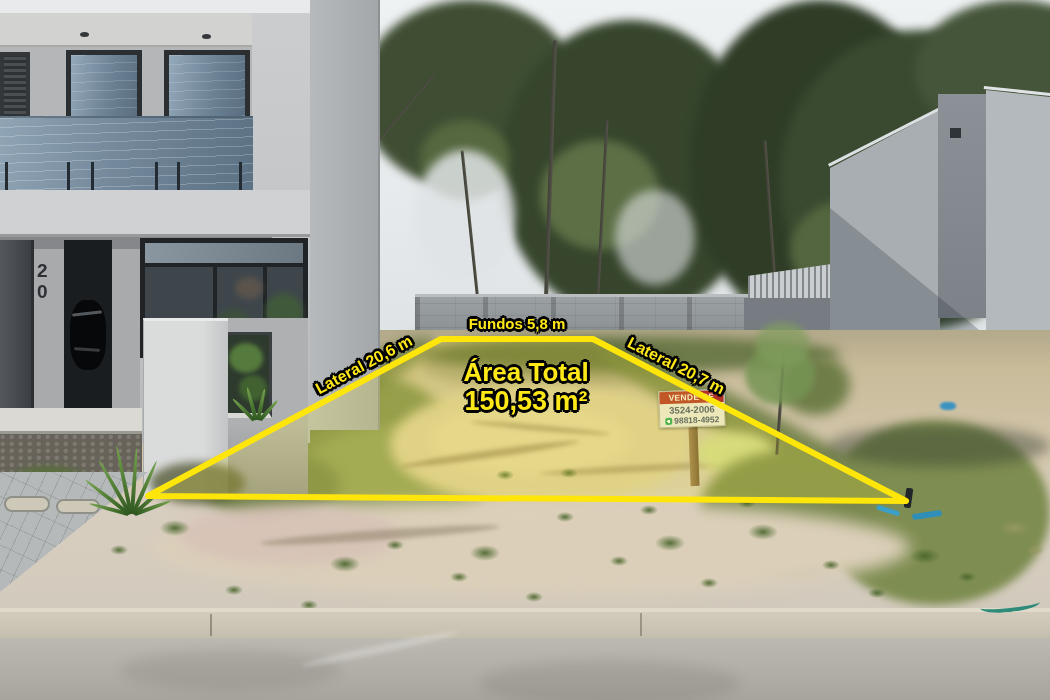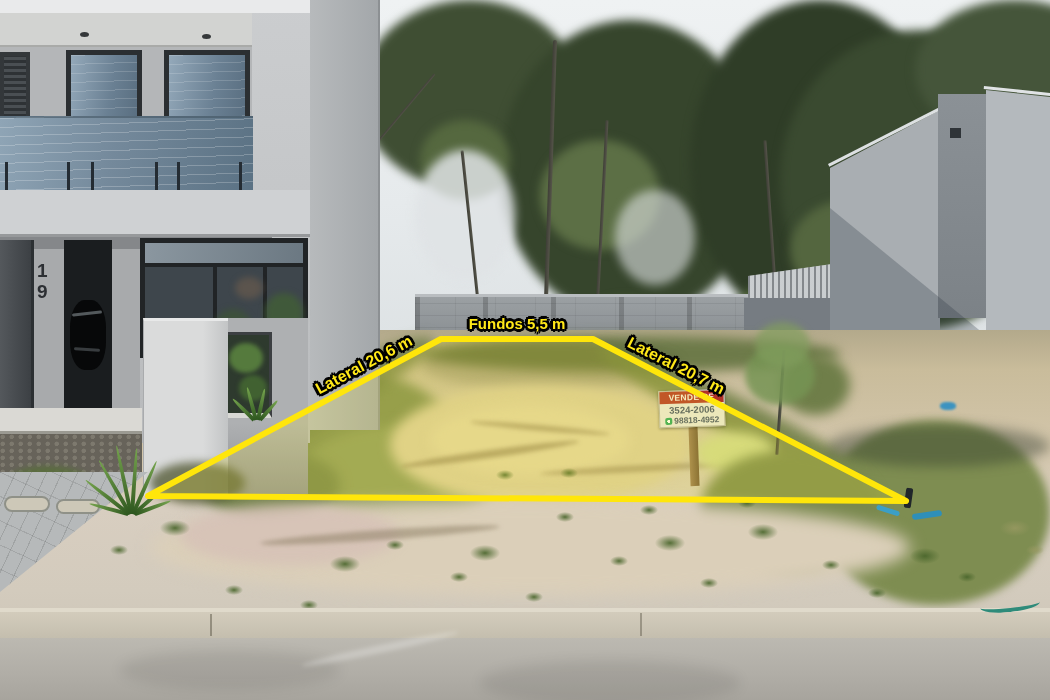--- a/index.html
+++ b/index.html
@@ -178,21 +178,21 @@
       <div class="post" style="left:177px;"></div>
       <div class="post" style="left:239px;"></div>
     </div>
     <div style="left:0;top:190px;width:310px;height:47px;
       background:#cfd1d3;border-bottom:3px solid #97999b;"></div>
     <div style="left:0;top:237px;width:272px;height:12px;background:#85878a;"></div>
     <div style="left:0;top:249px;width:140px;height:166px;background:#a8aaac;"></div>
     <div style="left:0;top:240px;width:34px;height:175px;
       background:linear-gradient(90deg,#54585c,#3c4044);border-right:3px solid #2c3033;"></div>
     <div style="left:37px;top:260px;width:14px;font:700 19px 'Liberation Sans',sans-serif;color:#2c2f33;
-      line-height:21px;word-break:break-all;">19</div>
+      line-height:21px;word-break:break-all;">20</div>
     <div style="left:64px;top:240px;width:48px;height:180px;background:#1a1d1f;">
       <div style="left:6px;top:60px;width:36px;height:70px;background:#070809;border-radius:40%;"></div>
       <div style="left:8px;top:72px;width:30px;height:3px;background:rgba(160,170,175,.5);border-radius:2px;transform:rotate(-6deg);"></div>
       <div style="left:10px;top:108px;width:26px;height:3px;background:rgba(130,140,145,.4);border-radius:2px;transform:rotate(4deg);"></div>
     </div>
     <div style="left:140px;top:238px;width:168px;height:120px;
       border:5px solid #212426;background:#3e464c;">
       <div style="left:0;top:0;width:158px;height:24px;
         background:linear-gradient(100deg,#8b97a0,#6b7882);border-bottom:4px solid #212426;"></div>
       <div style="left:68px;top:24px;width:4px;height:86px;background:#212426;"></div>
@@ -255,17 +255,21 @@
         <span style="position:static;display:inline-block;width:7px;height:7px;
           background:radial-gradient(circle at 50% 50%,#fff 0 1.5px,#27a45c 1.6px);border-radius:2px;margin-right:2px;vertical-align:-1px;"></span><span style="position:static;">98818-4952</span>
       </div>
     </div>
   </div>
 
   <svg width="1050" height="700" viewBox="0 0 1050 700" style="left:0;top:0;z-index:50;pointer-events:none;">
     <polygon points="148,496 441,339 593,339 906,501" fill="rgba(255,238,40,0.20)" stroke="#ffe60a" stroke-width="6" stroke-linejoin="round"></polygon>
   </svg>
 
-  <div class="ylabel" style="left:517px;top:315px;font-size:15px;transform:translateX(-50%);">Fundos 5,5 m</div>
+  <div class="ylabel" style="left:517px;top:315px;font-size:15px;transform:translateX(-50%);">Fundos 5,8 m</div>
   <div class="ylabel" style="left:364px;top:365px;font-size:16px;transform:translate(-50%,-50%) rotate(-28deg);">Lateral 20,6 m</div>
   <div class="ylabel" style="left:676px;top:366px;font-size:16px;transform:translate(-50%,-50%) rotate(27deg);">Lateral 20,7 m</div>
+  <div class="ylabel" style="left:526px;top:358px;transform:translateX(-50%);text-align:center;">
+    <div style="position:static;font-size:26px;line-height:28px;">Área Total</div>
+    <div style="position:static;font-size:27px;line-height:30px;">150,53 m²</div>
+  </div>
 
 </div>
 
 </body></html>

